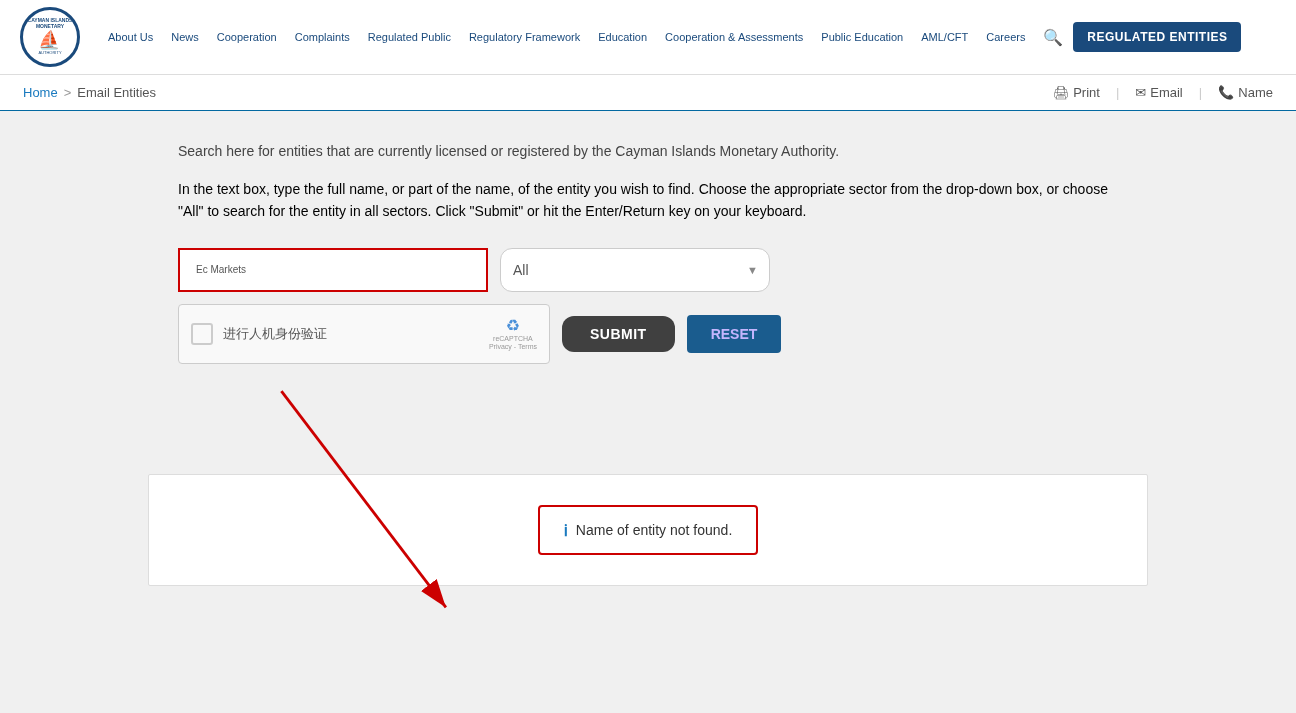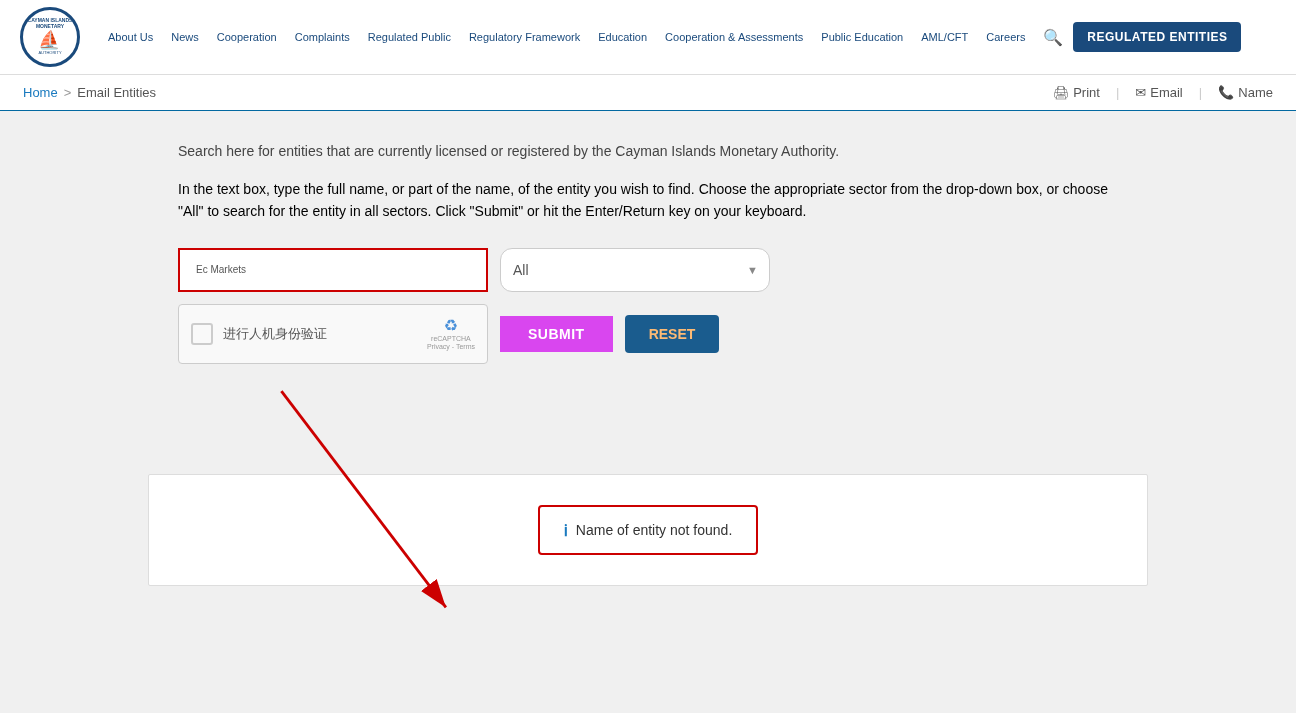--- a/index.html
+++ b/index.html
@@ -209,21 +209,21 @@
       gap: 12px;
     }
     .captcha-box {
       border: 1px solid #ccc;
       border-radius: 4px;
       background: #f9f9f9;
       display: flex;
       align-items: center;
       padding: 8px 12px;
       gap: 10px;
-      width: 310px;
+      width: 372px;
       height: 60px;
     }
     .captcha-checkbox {
       width: 22px;
       height: 22px;
       border: 2px solid #ccc;
       border-radius: 3px;
       cursor: pointer;
       flex-shrink: 0;
     }
@@ -244,33 +244,33 @@
       color: #4a90d9;
     }
     .captcha-logo-text {
       font-size: 7px;
       color: #999;
       line-height: 1.2;
     }
 
     
     .btn-submit {
-      background: #d946ef;
+      background: #404040;
       color: #fff;
       border: none;
-      border-radius: 0;
+      border-radius: 12px;
       padding: 10px 28px;
       font-size: 14px;
       font-weight: bold;
       cursor: pointer;
       letter-spacing: 0.5px;
     }
     .btn-reset {
       background: #1a5c8e;
-      color: #fdba74;
+      color: #c4b5fd;
       border: none;
       border-radius: 4px;
       padding: 11px 24px;
       font-size: 14px;
       font-weight: bold;
       cursor: pointer;
     }
 
     
     .annotation-container {

